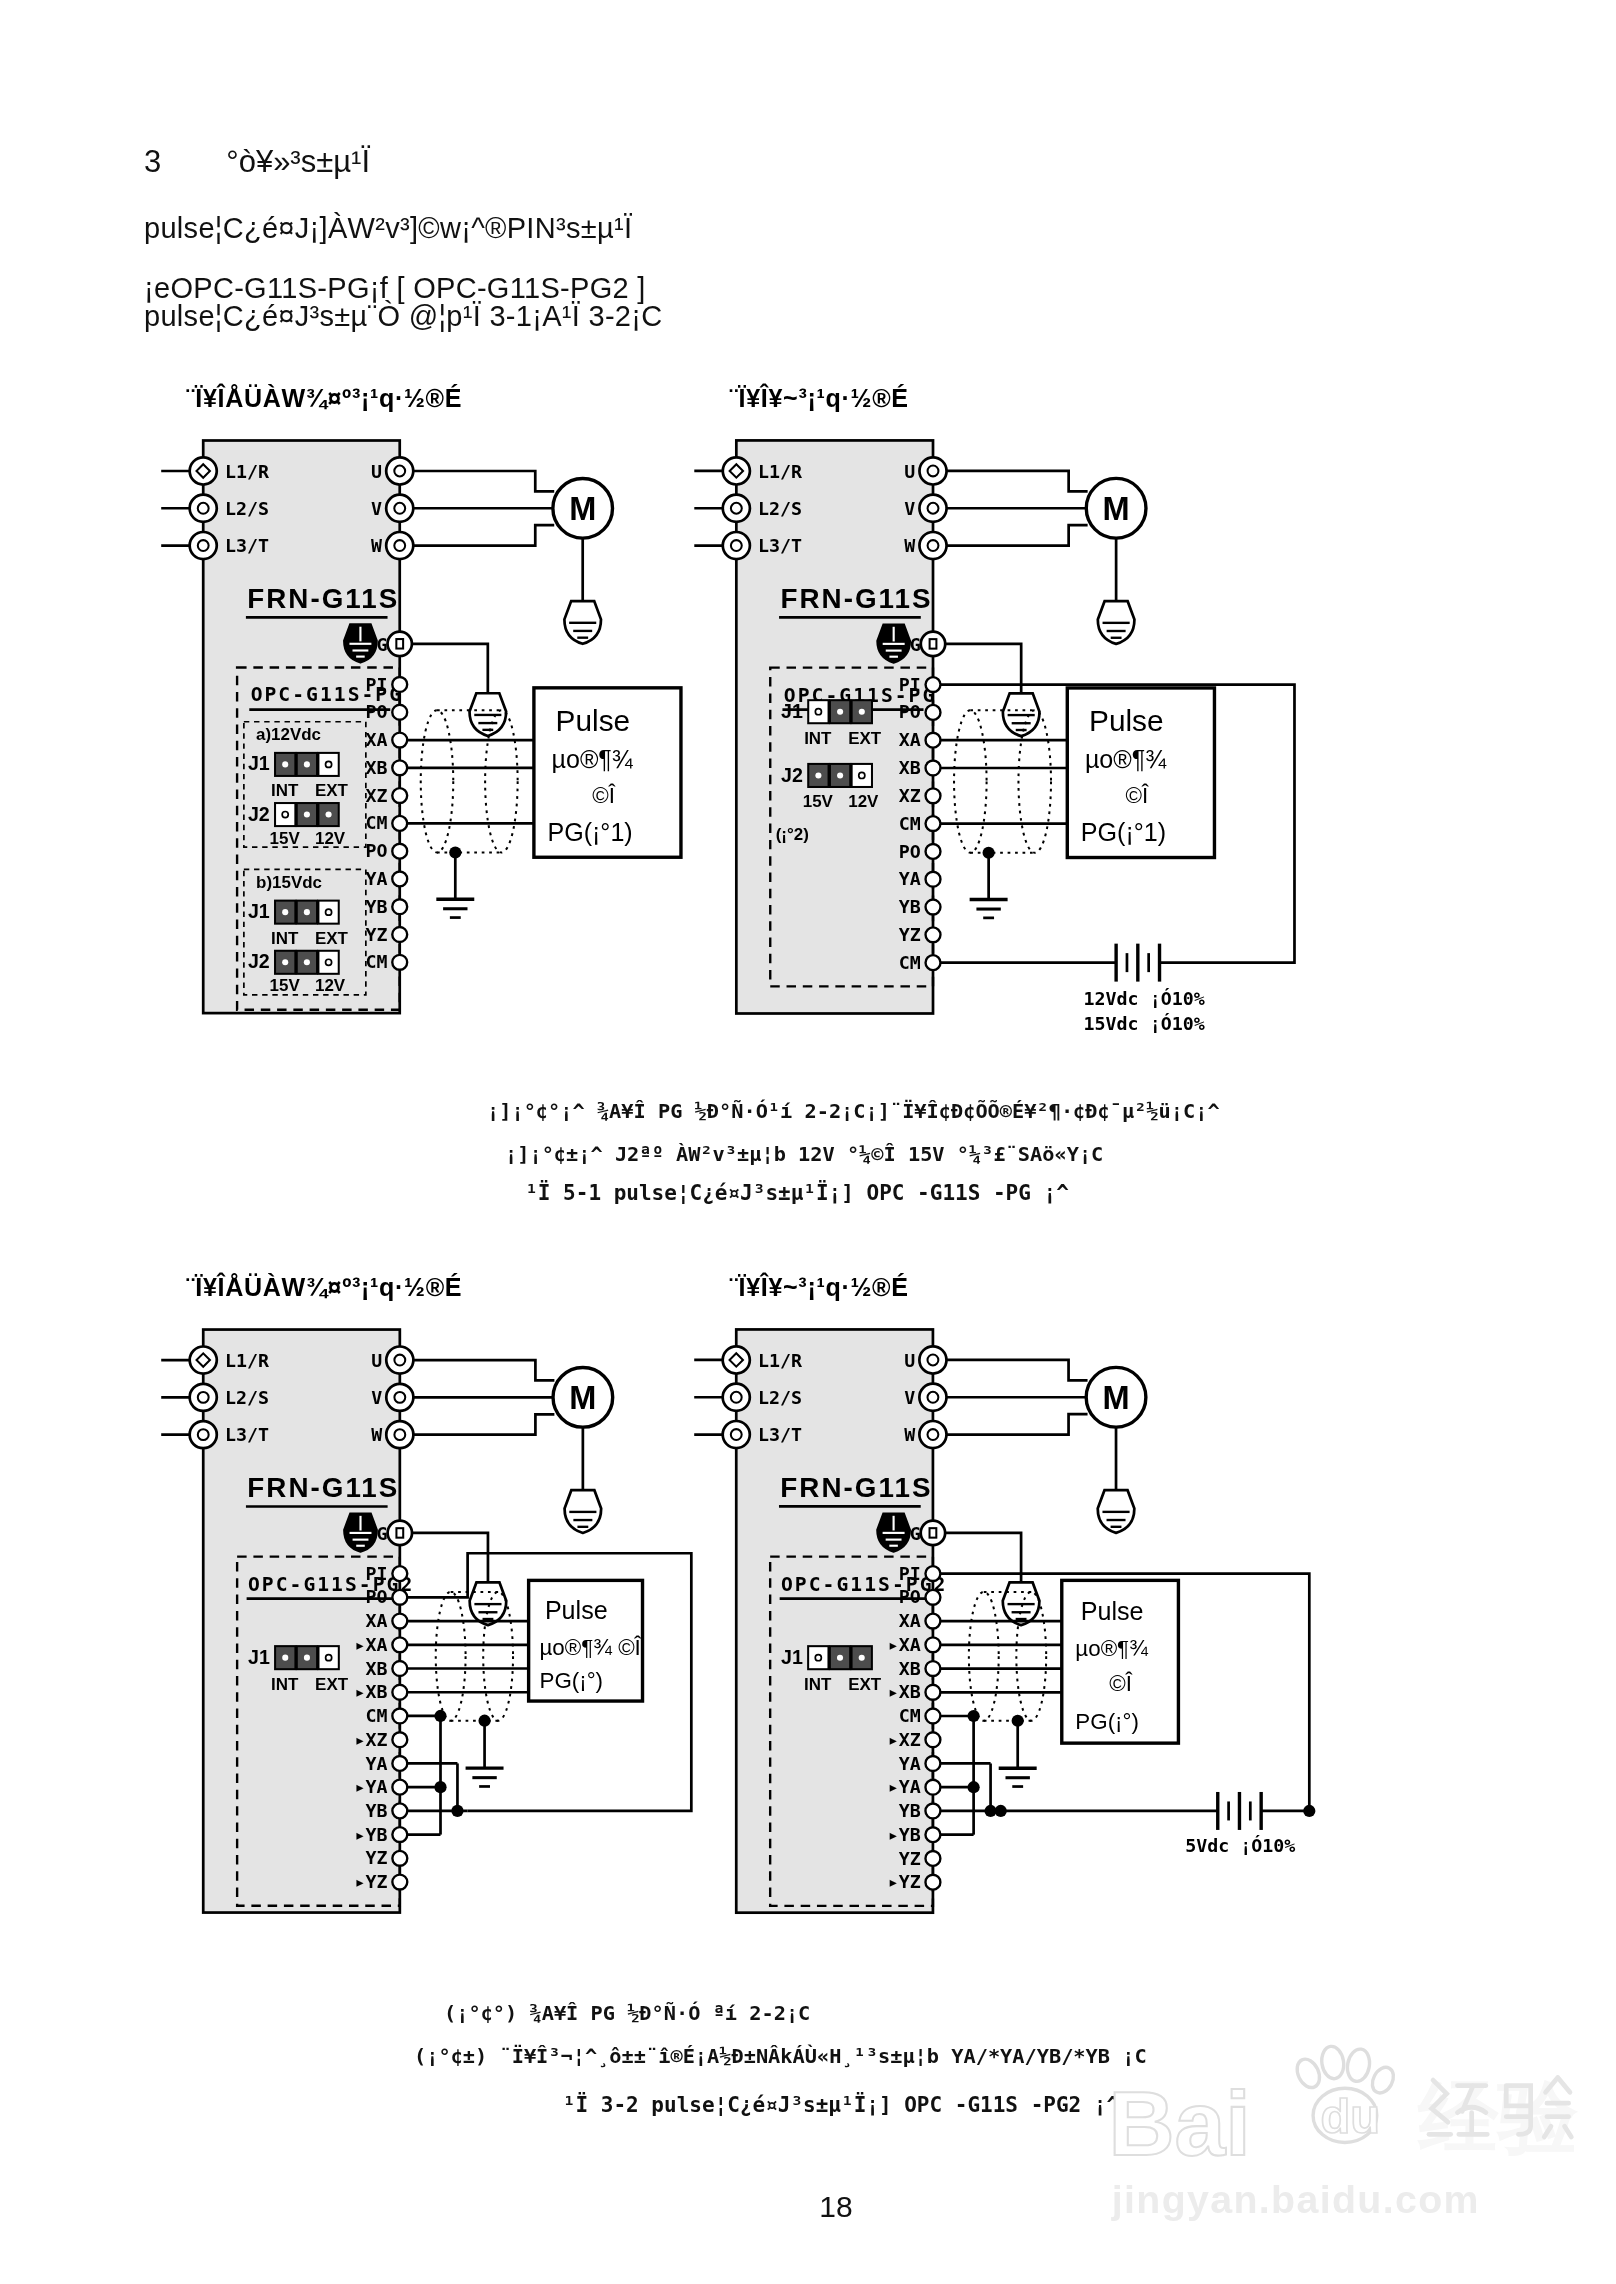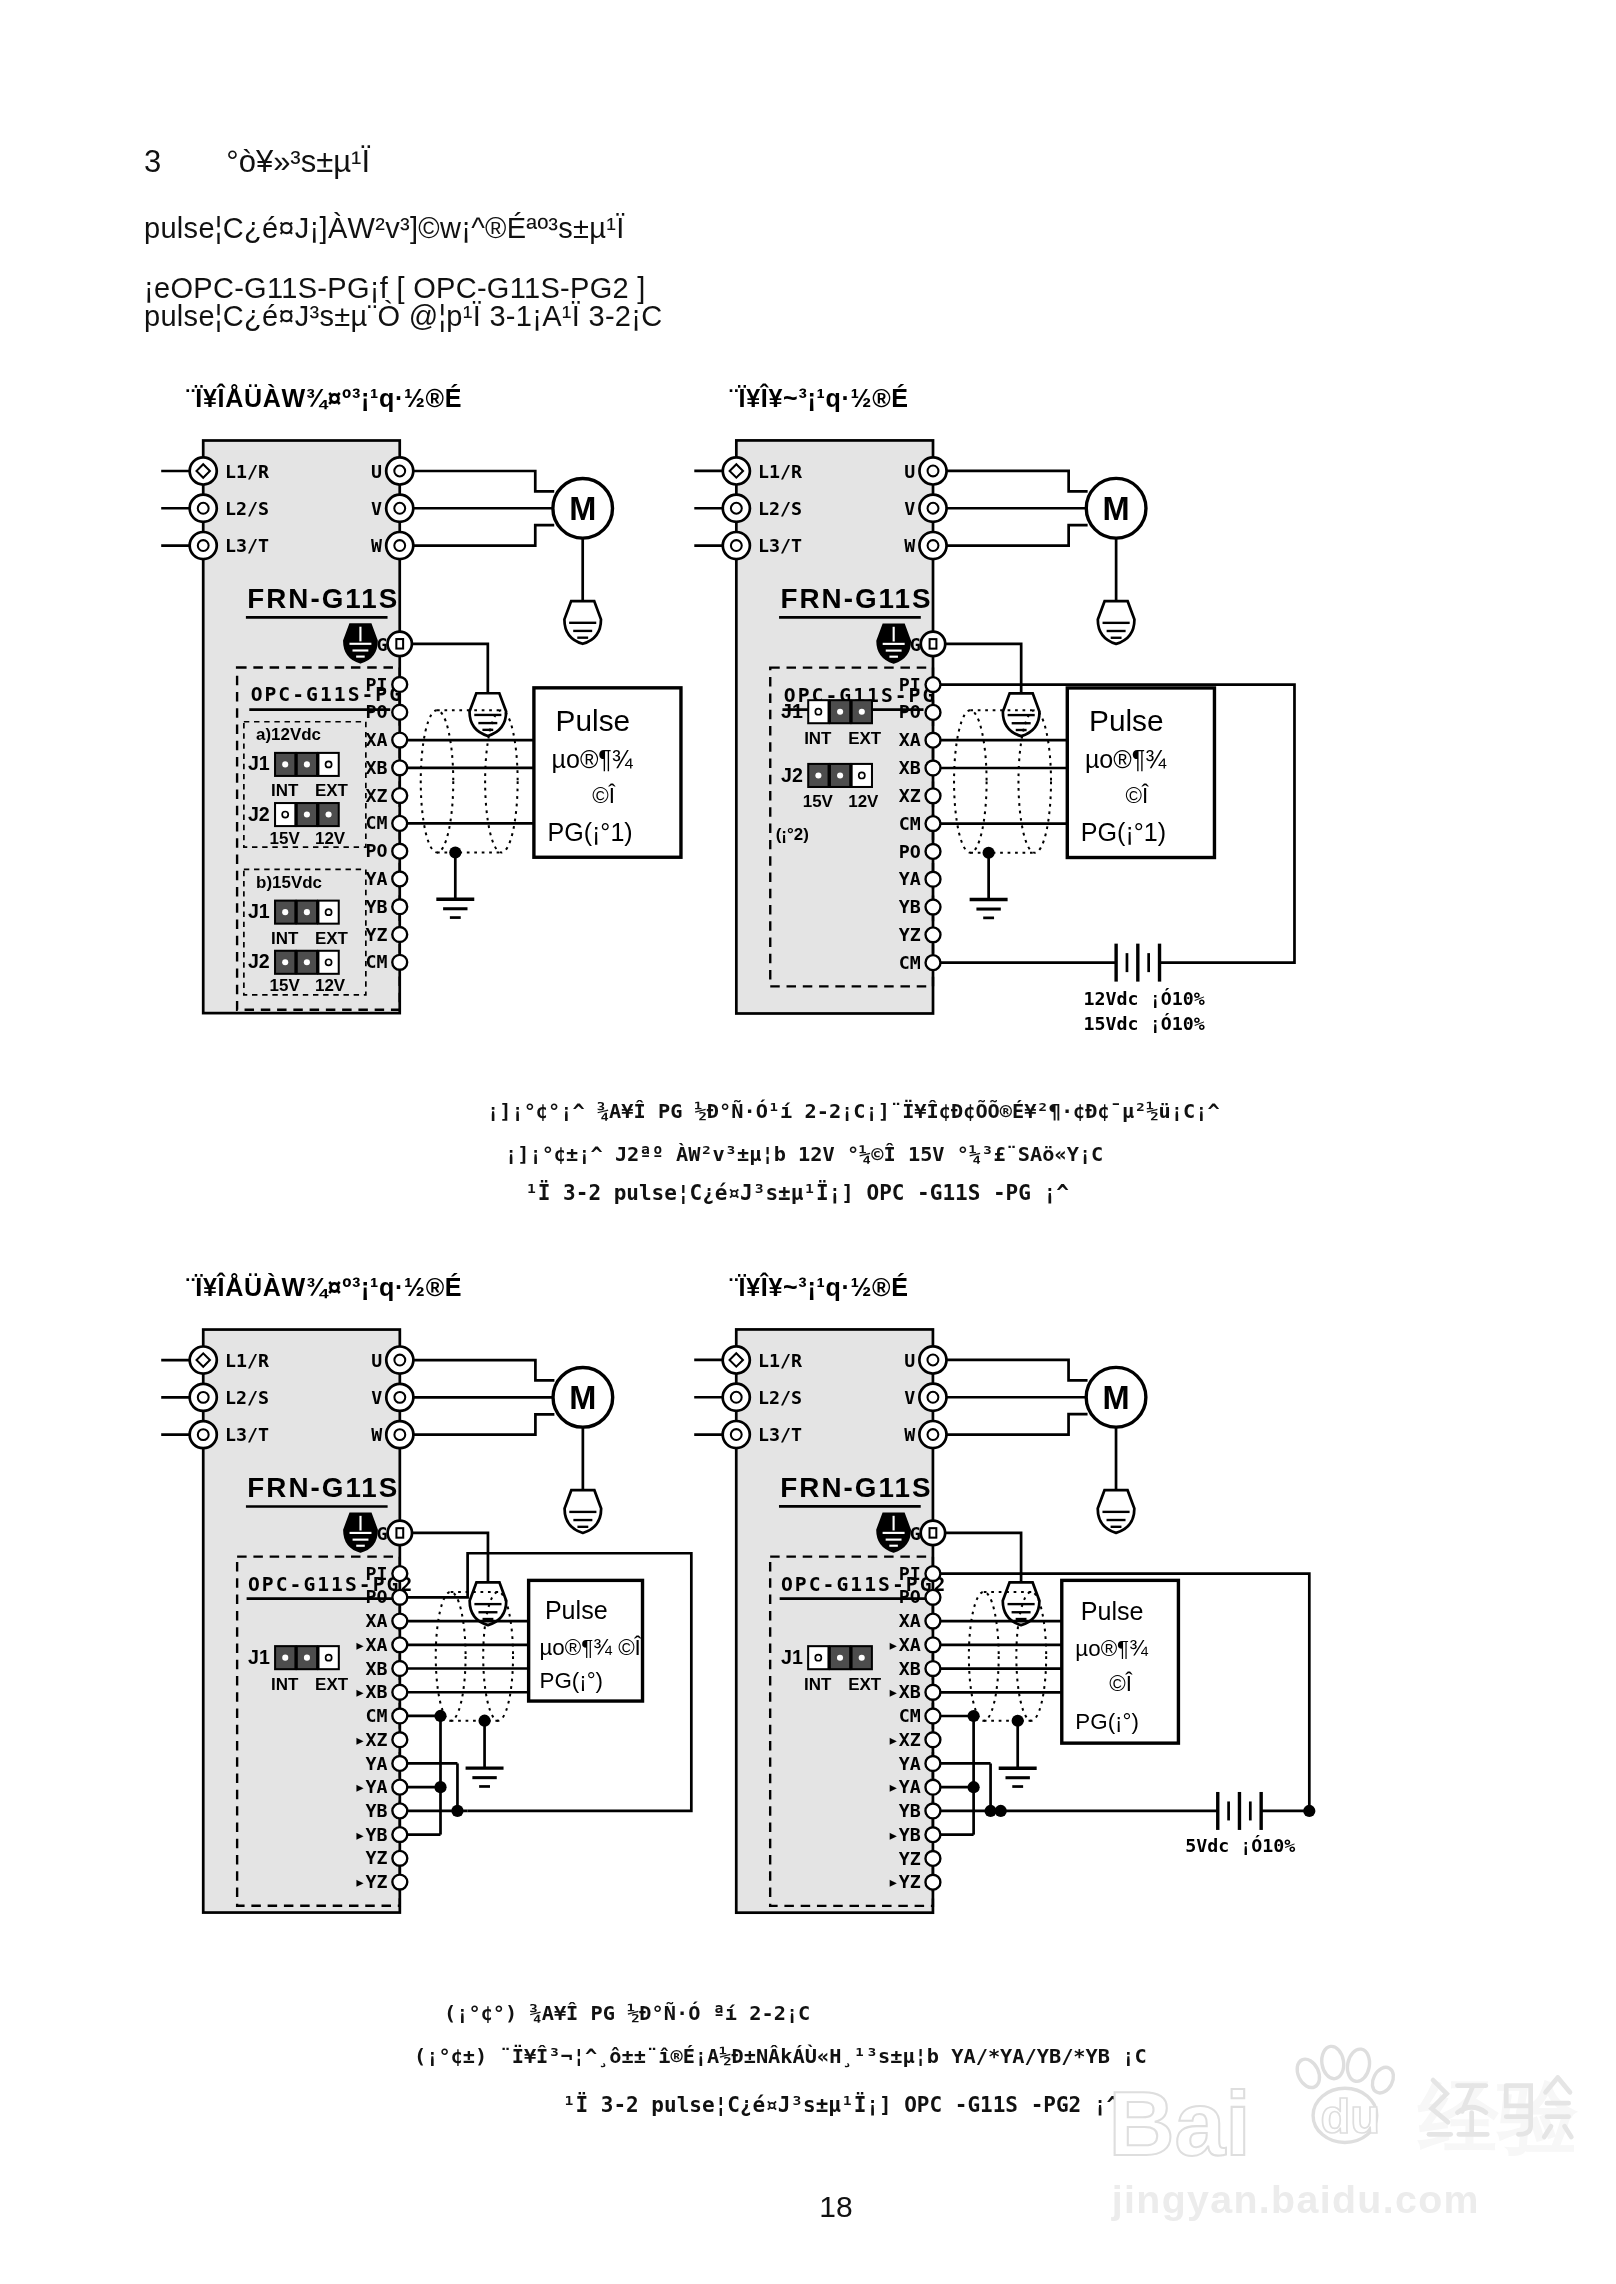--- a/index.html
+++ b/index.html
@@ -49,21 +49,21 @@
   .wm-url{font:700 58px "Liberation Sans",sans-serif;fill:#ececec;letter-spacing:2px}
   .wm-stroke{fill:none;stroke:#e5e5e5;stroke-width:7;stroke-linecap:round}
   .wm-shape{fill:#fff;stroke:#dedede;stroke-width:5}
 </style>
 </head>
 <body>
 
 <div class="abs h-sec" style="left:144px;top:144px">
   <span>3</span><span style="display:inline-block;width:65px"></span><span>°ò¥»³s±µ¹Ï</span>
 </div>
-<div class="abs para" style="left:144px;top:212px">pulse¦C¿é¤J¡]ÀW²v³]©w¡^®Éªº³s±µ¹Ï</div>
+<div class="abs para" style="left:144px;top:212px">pulse¦C¿é¤J¡]ÀW²v³]©w¡^®PIN³s±µ¹Ï</div>
 <div class="abs para" style="left:144px;top:272px">¡eOPC-G11S-PG¡f [ OPC-G11S-PG2 ]</div>
 <div class="abs para" style="left:144px;top:300px">pulse¦C¿é¤J³s±µ¨Ò @¦p¹Ï 3-1¡A¹Ï 3-2¡C</div>
 
 <svg style="left:149px;top:376px;width:576px;height:705px" viewBox="0 0 850 1040">
   <text class="tt" x="55" y="45">¨Ï¥ÎÅÜÀW¾¤º³¡¹q·½®É</text>
   <rect class="graybox" x="80" y="95" width="290" height="845"></rect>
 
   <g>
     <line class="w" x1="18" y1="140" x2="80" y2="140"></line>
       <line class="w" x1="18" y1="195" x2="80" y2="195"></line>
@@ -382,21 +382,21 @@
     <circle class="pin" cx="370" cy="824" r="11"></circle>
       <text class="tm" text-anchor="end" x="352" y="833">YZ</text>
     <circle class="pin" cx="370" cy="865" r="11"></circle>
       <text class="tm" text-anchor="end" x="352" y="874">CM</text>
   </g>
 </svg>
 
 <div class="abs mono-note" style="left:487px;top:1099px">¡]¡°¢°¡^ ¾A¥Î PG ½Ð°Ñ·Ó¹í 2-2¡C¡]¨Ï¥Î¢Ð¢ÕÕ®É¥²¶·¢Ð¢¯µ²½ü¡C¡^</div>
 <div class="abs mono-note" style="left:505px;top:1142px">¡]¡°¢±¡^ J2ªº ÀW²v³±µ¦b 12V °¼©Î 15V °¼³£¨SAö«Y¡C</div>
 <div class="abs" style="left:407px;top:1181px;width:780px">
-    <div class="fig-cap">¹Ï  3-2  pulse¦C¿é¤J³s±µ¹Ï¡]  OPC -G11S -PG ¡^</div>
+    <div class="fig-cap">¹Ï  5-1  pulse¦C¿é¤J³s±µ¹Ï¡]  OPC -G11S -PG ¡^</div>
   </div>
 
 <svg style="left:149px;top:1265px;width:583px;height:685px" viewBox="0 0 860 1010">
   <text class="tt" x="55" y="45">¨Ï¥ÎÅÜÀW¾¤º³¡¹q·½®É</text>
   <rect class="graybox" x="80" y="95" width="290" height="860"></rect>
   <g>
     <line class="w" x1="18" y1="140" x2="80" y2="140"></line>
       <line class="w" x1="18" y1="195" x2="80" y2="195"></line>
       <line class="w" x1="18" y1="250" x2="80" y2="250"></line>
     <circle class="ring" cx="80" cy="140" r="20"></circle>

